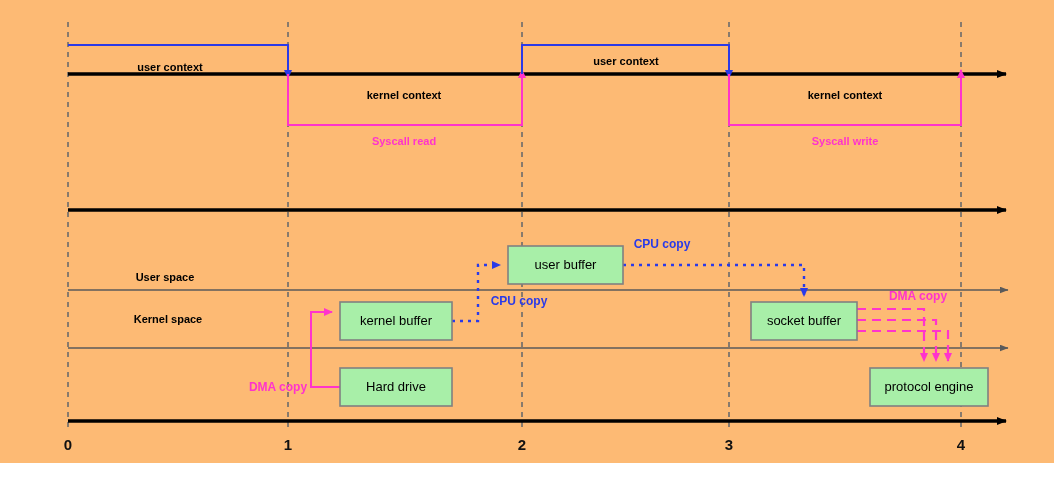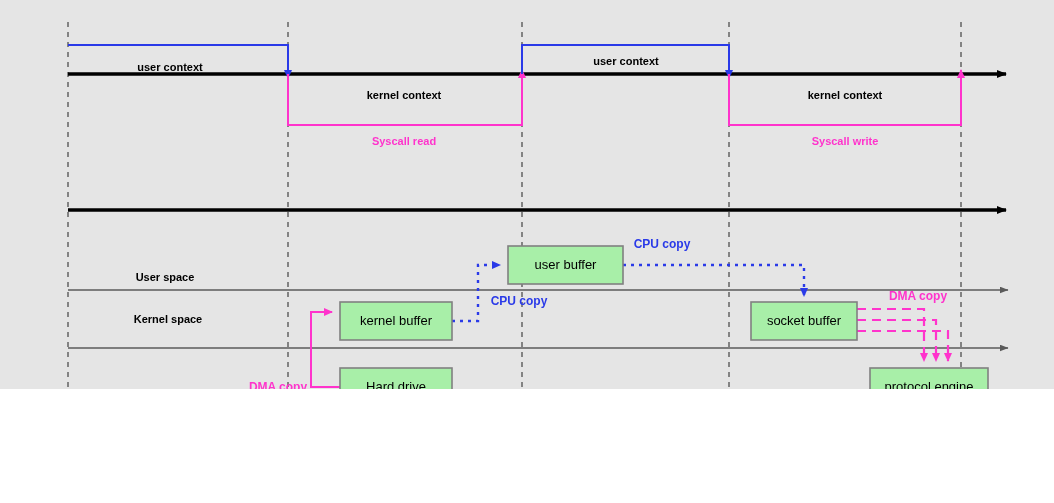--- a/index.html
+++ b/index.html
@@ -6,22 +6,22 @@
     margin: 0;
     padding: 0;
     background: #ffffff;
   }
   body {
     font-family: "Liberation Sans", sans-serif;
   }
   #diagram-root {
     position: relative;
     width: 1054px;
-    height: 389px;
-    background: #e5e5e5;
+    height: 463px;
+    background: #fdba74;
     overflow: hidden;
   }
   svg.canvas {
     display: block;
     width: 1054px;
     height: 503px;
   }
   text {
     font-family: "Liberation Sans", sans-serif;
     dominant-baseline: middle;

